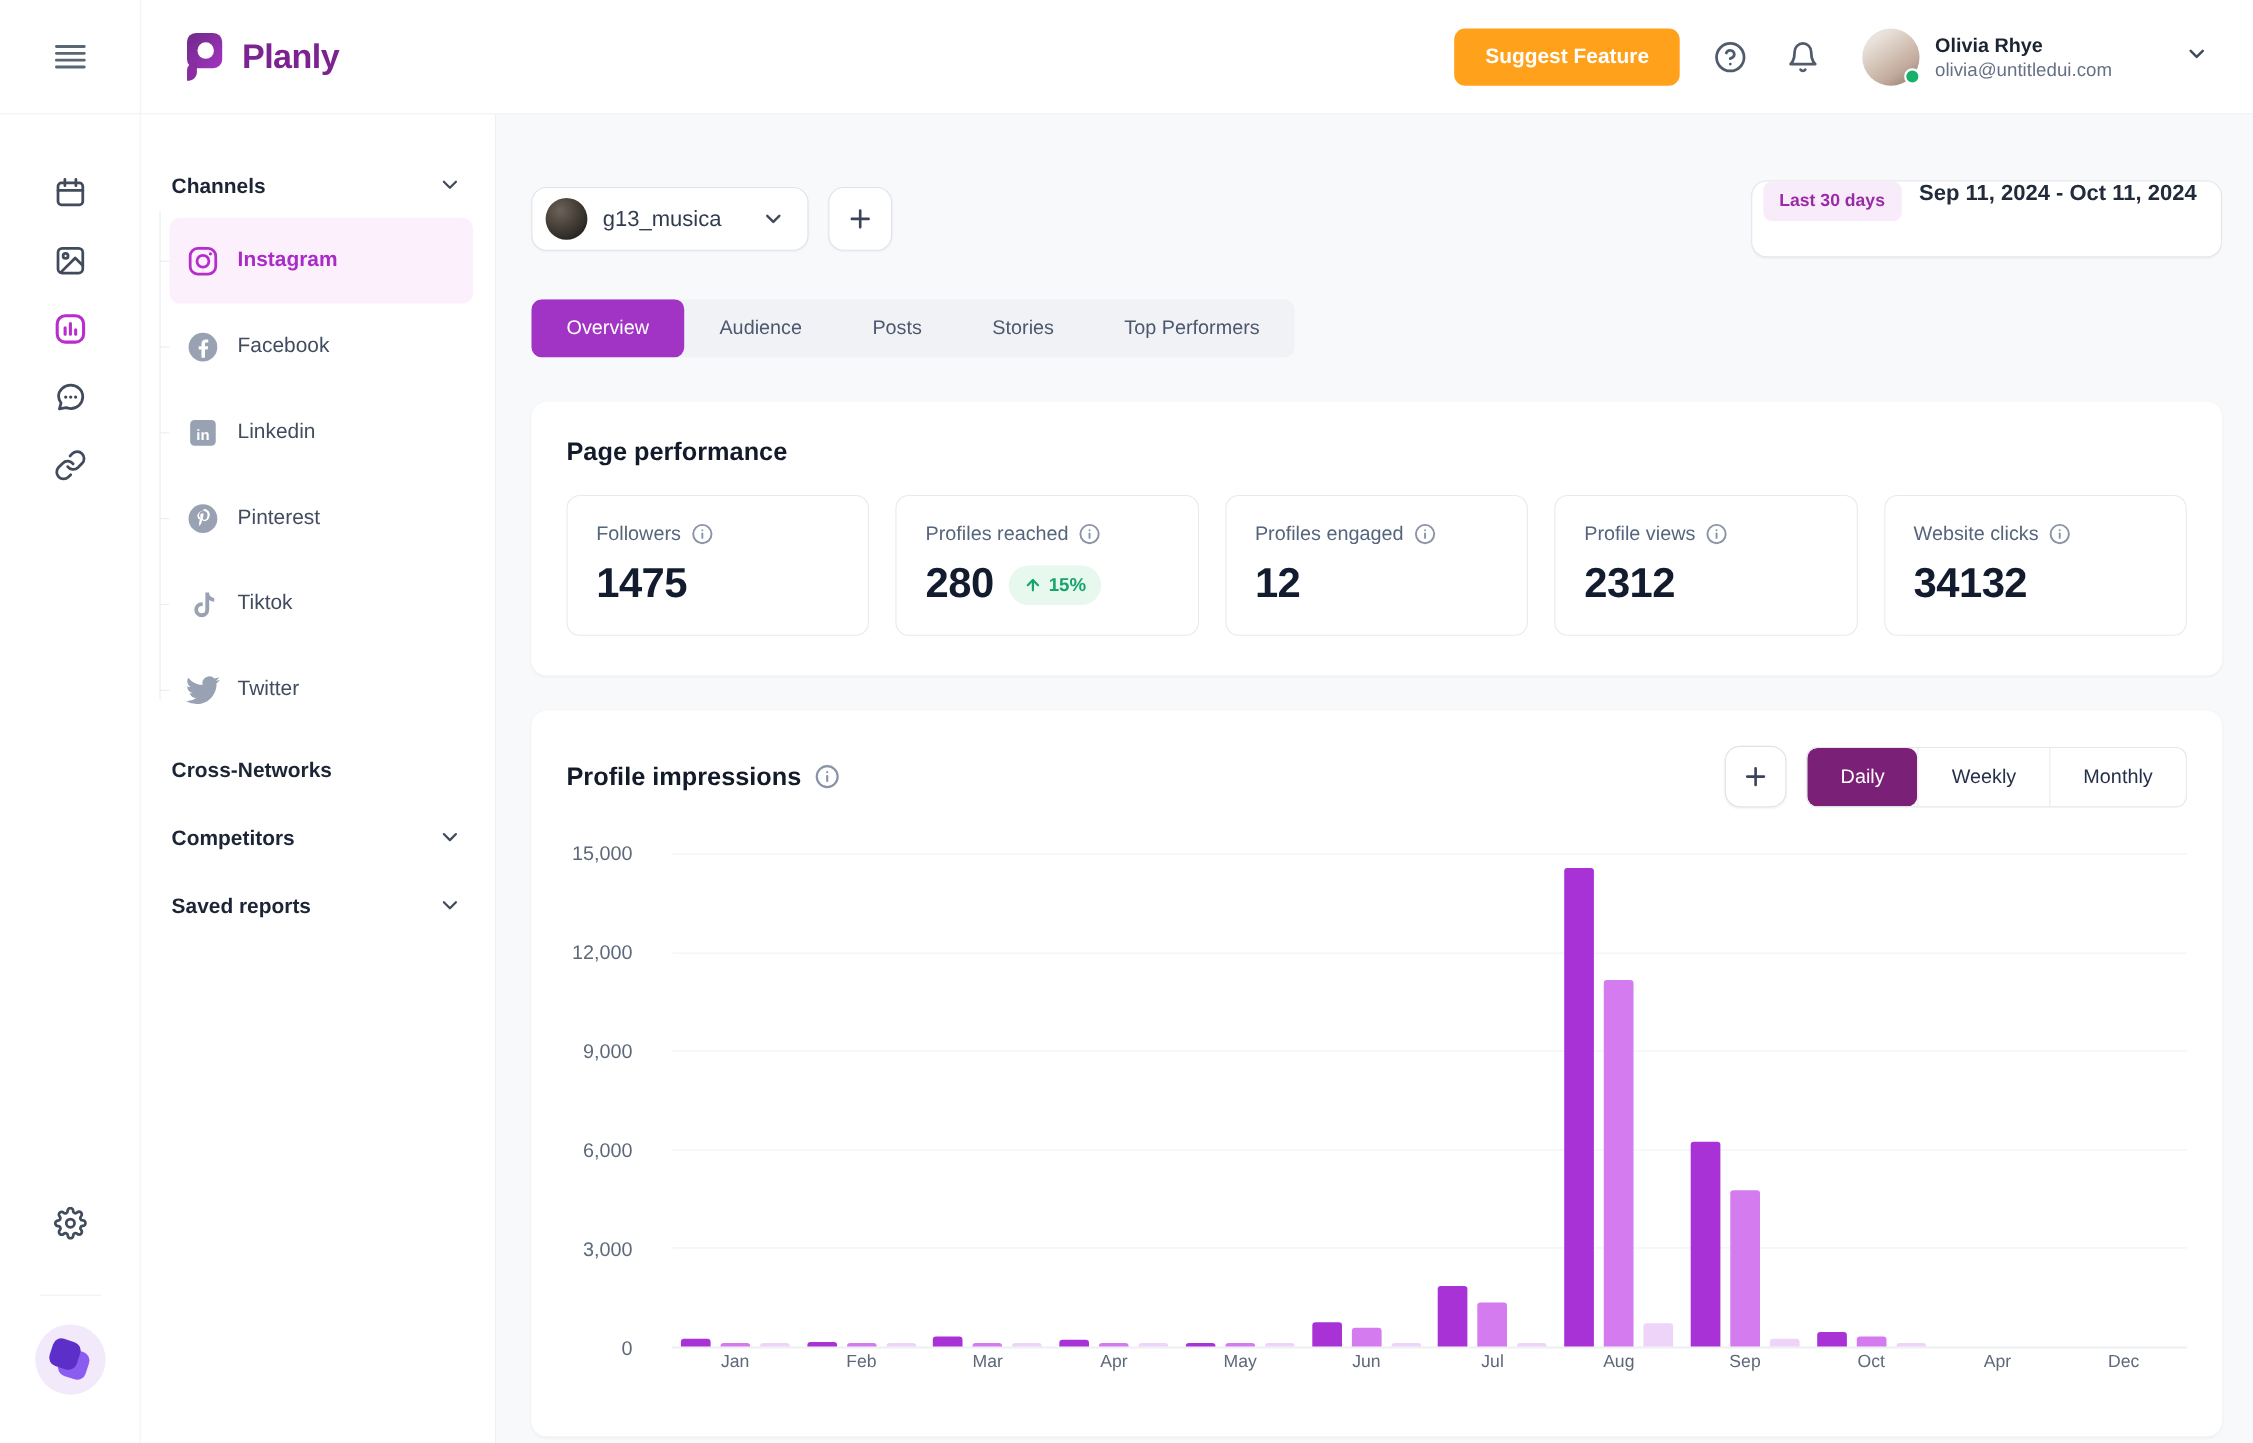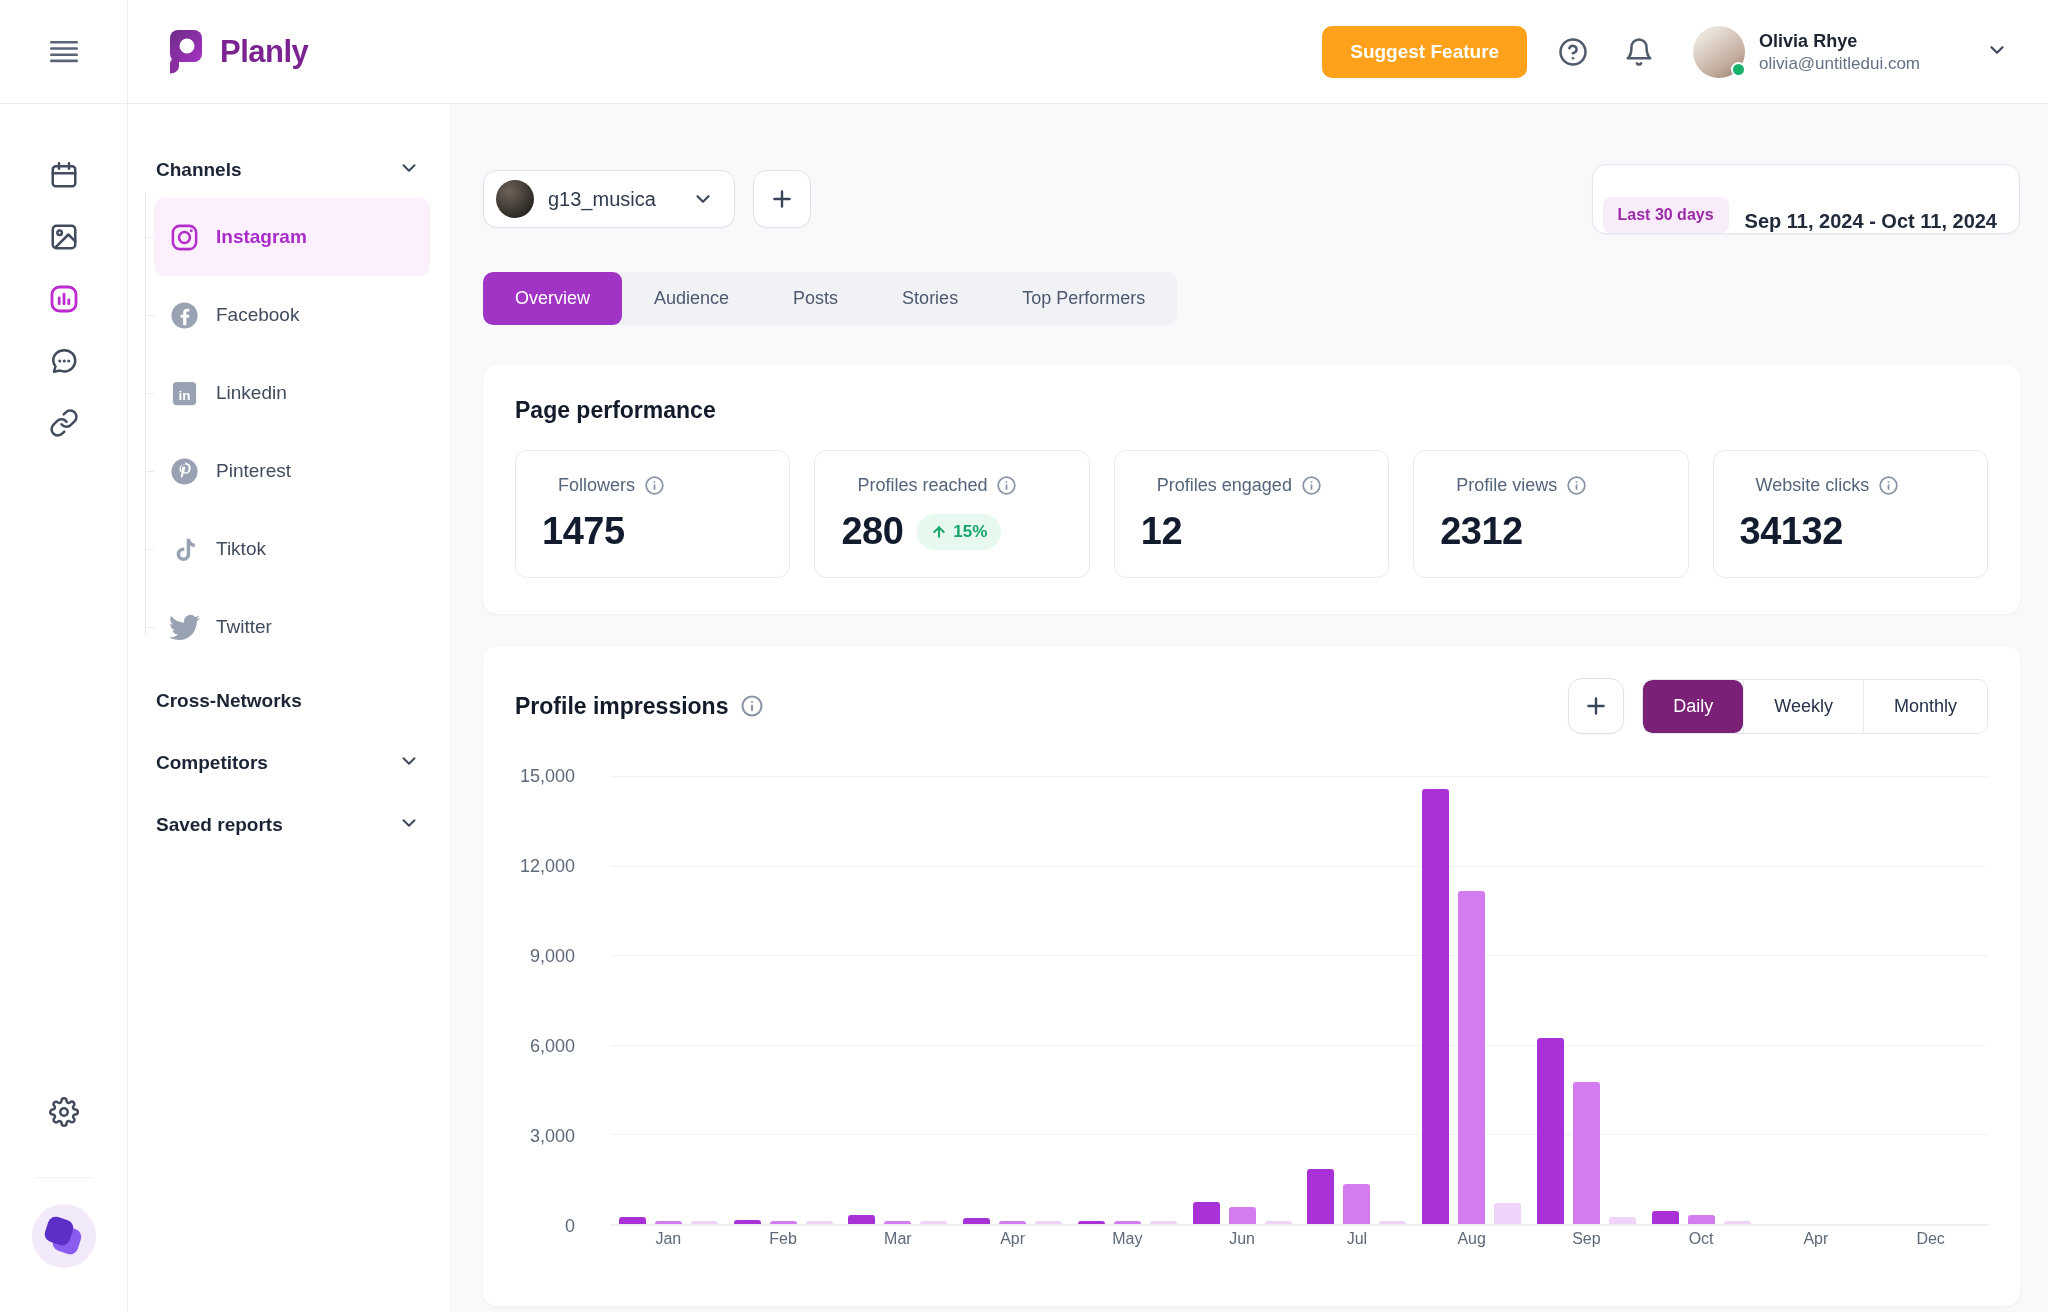--- a/index.html
+++ b/index.html
@@ -49,35 +49,35 @@
 
   
   main { background:#f8f9fb; padding:60px 28px 0 32px; overflow:hidden; }
   .toolbar { display:flex; align-items:center; }
   .account-pill { display:flex; align-items:center; gap:14px; height:58px; padding:0 20px 0 12px; background:#fff;
                   border:1px solid #dfe3e9; border-radius:14px; cursor:pointer; box-shadow:0 1px 2px rgba(16,24,40,.04); }
   .acc-avatar { width:38px; height:38px; border-radius:50%; background:radial-gradient(circle at 35% 30%,#6e6258,#2a2722 75%); }
   .acc-name { font-size:20px; font-weight:500; color:#303b4e; min-width:130px; }
   .sq-btn { width:58px; height:58px; background:#fff; border:1px solid #dfe3e9; border-radius:14px; cursor:pointer;
             display:flex; align-items:center; justify-content:center; margin-left:18px; box-shadow:0 1px 2px rgba(16,24,40,.04); }
-  .date-pill { margin-left:auto; display:flex; align-items:flex-end; gap:16px; height:70px; background:#fff;
+  .date-pill { margin-left:auto; display:flex; align-items:flex-start; gap:16px; height:70px; background:#fff;
                border:1px solid #e3e6ec; border-radius:14px; padding:0 22px 0 10px; cursor:pointer; box-shadow:0 1px 2px rgba(16,24,40,.04); }
   .date-badge { background:#f9ecfa; color:#9a2ba6; font-size:16px; font-weight:600; border-radius:8px; padding:9px 15px; }
   .date-range { font-size:20px; font-weight:600; color:#212b3b; }
 
   .tabstrip { display:inline-flex; margin-top:38px; background:#f1f2f6; border-radius:10px; overflow:hidden; }
   .tab { border:none; background:transparent; font-family:inherit; font-size:18px; color:#4c586e; padding:16px 32px; cursor:pointer; }
   .tab.active { background:#a133c5; color:#fff; border-radius:9px; font-weight:500; }
 
   .panel { background:#fff; border-radius:14px; box-shadow:0 1px 3px rgba(16,24,40,.05); }
   .perf { margin-top:40px; padding:32px 32px 36px; }
   .panel-title { font-size:23px; font-weight:600; color:#131b2b; }
   .cards { display:grid; grid-template-columns:repeat(5,1fr); gap:24px; margin-top:26px; }
   .card { border:1px solid #e7eaee; border-radius:12px; padding:24px 26px; background:#fff; }
-  .card-top { display:flex; align-items:center; gap:9px; font-size:18px; color:#55657c;margin-left:16px; }
+  .card-top { display:flex; align-items:center; gap:9px; font-size:18px; color:#55657c; }
   .card-val-row { display:flex; align-items:center; gap:14px; margin-top:14px; }
   .card-val { font-size:38px; font-weight:700; color:#131c2e; letter-spacing:-0.5px; }
   .delta { display:flex; align-items:center; gap:6px; background:#e7f8ef; color:#16a56a; font-size:17px; font-weight:600;
            border-radius:999px; padding:8px 14px; }
 
   .imps { margin-top:32px; padding:32px 32px 0; height:660px; }
   .imps-head { display:flex; align-items:center; }
   .imps-title { display:flex; align-items:center; gap:12px; }
   .imps-right { margin-left:auto; display:flex; align-items:center; gap:18px; }
   .seg { display:flex; border:1px solid #e3e6ea; border-radius:10px; overflow:hidden; background:#fff; }

